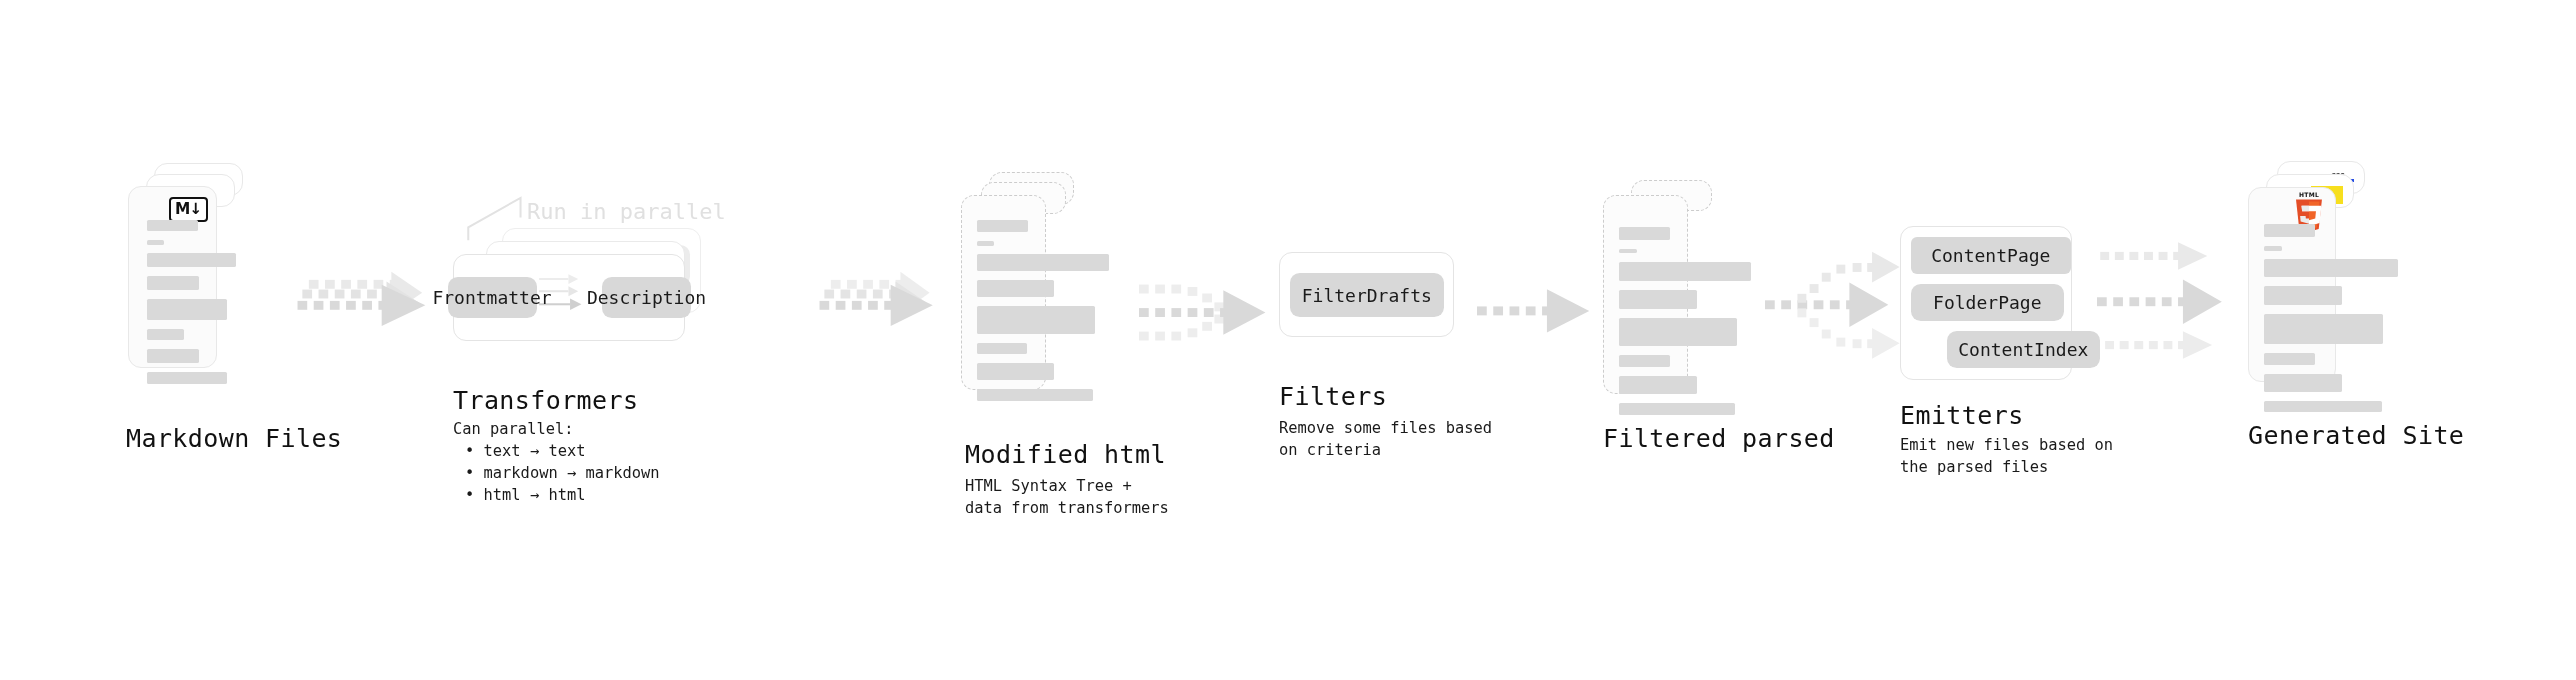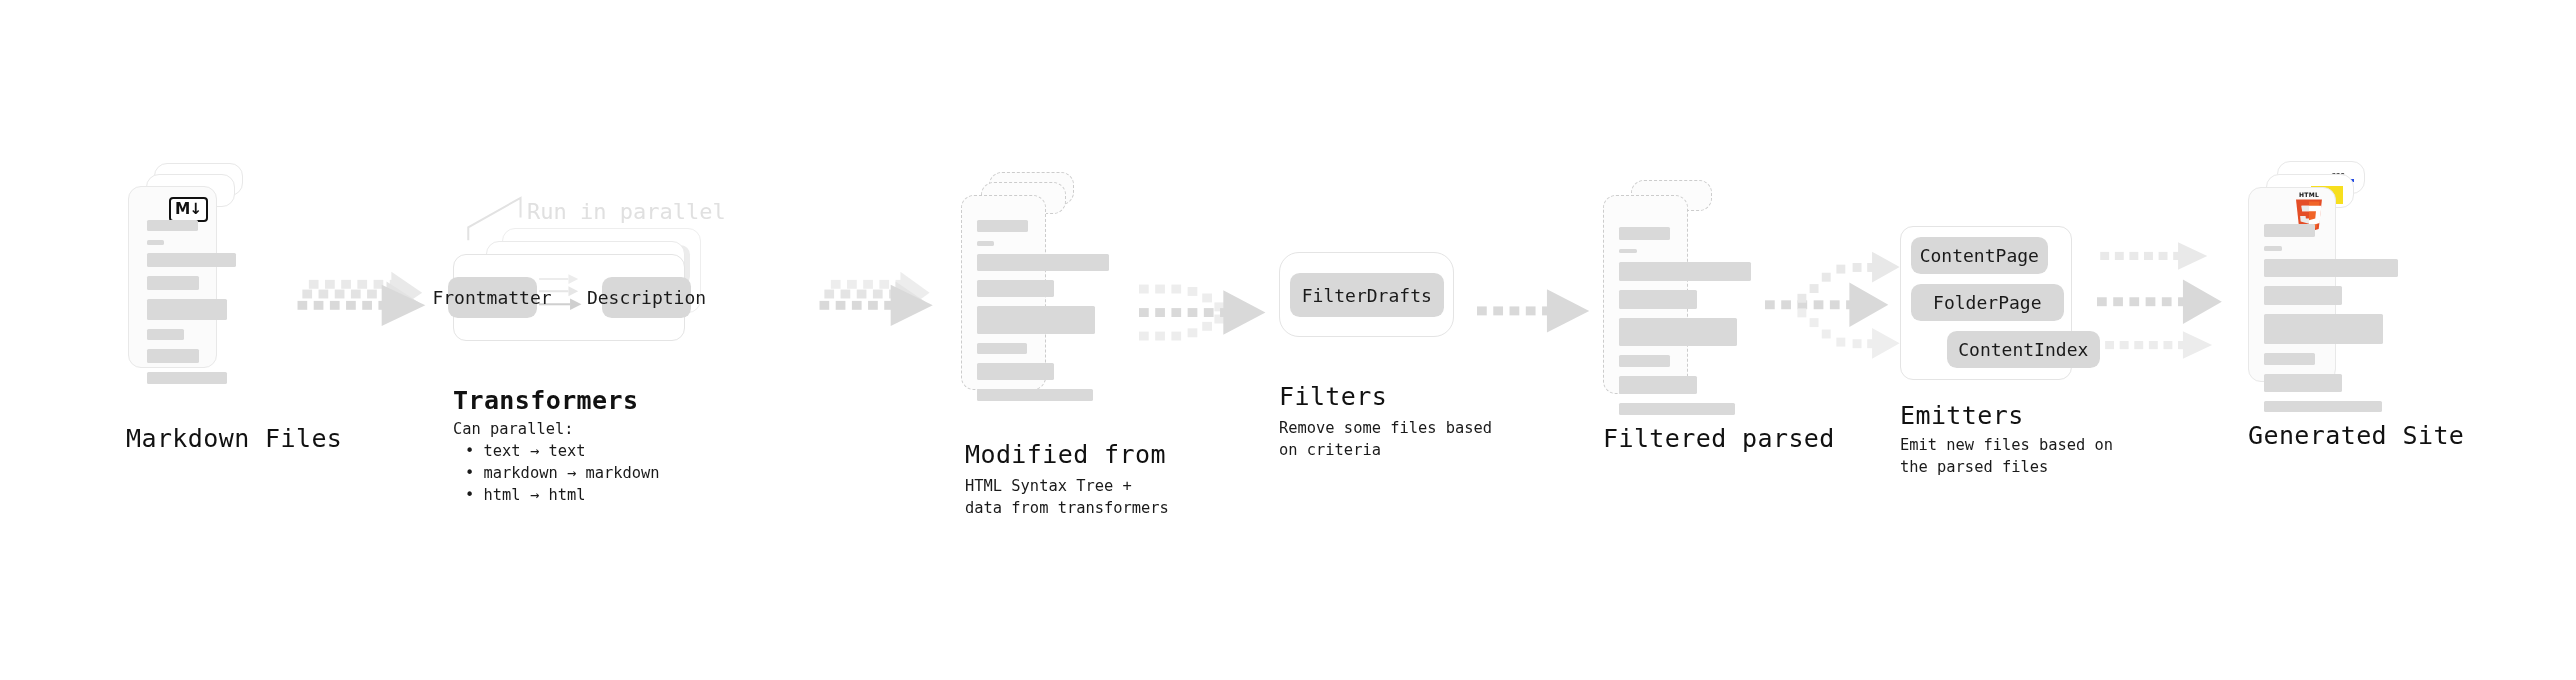--- a/index.html
+++ b/index.html
@@ -167,21 +167,21 @@
           <polygon points="36,25 48,31 36,37" fill="#e6e6e6" stroke="none"></polygon>
       </g>
       <g stroke="#cfcfcf" stroke-width="2.5" fill="none">
         <path d="M0 47 L 38 47"></path>
           <polygon points="38,40 52,47 38,54" fill="#cfcfcf" stroke="none"></polygon>
       </g>
     </svg>
     <div class="pill" style="left:-6.5px;top:22px;width:89px;height:41px;">Frontmatter</div>
     <div class="pill" style="left:148px;top:22px;width:89px;height:41px;">Description</div>
   </div>
-  <div class="title" style="left:453px;top:386px;font-weight:bold;">Transformers</div>
+  <div class="title" style="left:453px;top:386px;">Transformers</div>
   <div class="sub" style="left:453px;top:418px;">Can parallel:</div>
   <div class="sub" style="left:465px;top:440px;">•&nbsp;<span>text → text</span></div>
   <div class="sub" style="left:465px;top:462px;">•&nbsp;<span>markdown → markdown</span></div>
   <div class="sub" style="left:465px;top:484px;">•&nbsp;<span>html → html</span></div>
 
   <svg class="abs" style="left:829px;top:275px;" width="138" height="89" viewBox="0 0 170 110">
     <g fill="#ededed">
       <rect x="2" y="6" width="12" height="11"></rect>
         <rect x="22" y="6" width="12" height="11"></rect>
       <rect x="42" y="6" width="12" height="11"></rect>
@@ -216,21 +216,21 @@
         <div class="dl" style="width:17px;height:4.9px;margin-bottom:8.1px;"></div>
         <div class="dl" style="width:132px;height:17px;"></div>
         <div class="dl" style="width:77px;height:17px;"></div>
         <div class="dl" style="width:118px;height:28px;"></div>
         <div class="dl" style="width:50px;height:11.4px;"></div>
         <div class="dl" style="width:77px;height:17px;"></div>
         <div class="dl" style="width:116px;height:11.4px;"></div>
       </div>
     </div>
   </div>
-  <div class="title" style="left:965px;top:440px;">Modified from</div>
+  <div class="title" style="left:965px;top:440px;">Modified html</div>
   <div class="sub" style="left:965px;top:475px;">HTML Syntax Tree +
 data from transformers</div>
 
   <svg class="abs" style="left:1139px;top:268px;" width="154" height="98" viewBox="0 0 190 120">
     <g fill="#ededed">
       <rect x="0" y="20" width="12" height="11"></rect>
         <rect x="20" y="20" width="12" height="11"></rect>
       <rect x="40" y="20" width="12" height="11"></rect>
         <rect x="60" y="23" width="12" height="11"></rect>
       <rect x="78" y="31" width="12" height="11"></rect>
@@ -248,21 +248,21 @@
       <rect x="0" y="49" width="12" height="11"></rect>
         <rect x="20" y="49" width="12" height="11"></rect>
       <rect x="40" y="49" width="12" height="11"></rect>
         <rect x="60" y="49" width="12" height="11"></rect>
       <rect x="80" y="49" width="12" height="11"></rect>
         <rect x="100" y="49" width="12" height="11"></rect>
       <polygon points="104,27 156,54.5 104,82"></polygon>
     </g>
   </svg>
 
-  <div class="panel" style="left:1279px;top:252px;width:175px;height:85px;border-radius:20px;">
+  <div class="panel" style="left:1279px;top:252px;width:175px;height:85px;">
     <div class="pill" style="left:9.8px;top:20.3px;width:154px;height:44px;">FilterDrafts</div>
   </div>
   <div class="title" style="left:1279px;top:382px;">Filters</div>
   <div class="sub" style="left:1279px;top:417px;">Remove some files based
 on criteria</div>
 
   <svg class="abs" style="left:1477px;top:286px;" width="122" height="49" viewBox="0 0 150 60">
     <g fill="#d9d9d9">
       <rect x="0" y="25" width="12" height="11"></rect>
         <rect x="20" y="25" width="12" height="11"></rect>
@@ -314,21 +314,21 @@
         <rect x="55" y="100" width="11" height="11"></rect>
       <rect x="70" y="114" width="11" height="11"></rect>
         <rect x="88" y="124" width="11" height="11"></rect>
       <rect x="108" y="126" width="11" height="11"></rect>
         <rect x="126" y="126" width="11" height="11"></rect>
       <polygon points="132,112 166,131 132,150"></polygon>
     </g>
   </svg>
 
   <div class="panel" style="left:1900px;top:226px;width:172px;height:154px;">
-    <div class="pill" style="left:9.8px;top:9.8px;width:137px;height:37px;">ContentPage</div>
+    <div class="pill" style="left:9.8px;top:9.8px;width:160px;height:37px;border-radius:6px;">ContentPage</div>
     <div class="pill" style="left:9.8px;top:57px;width:153px;height:37px;">FolderPage</div>
     <div class="pill" style="left:9.8px;top:104px;width:153px;height:37px;margin-left:36px;">ContentIndex</div>
   </div>
   <div class="title" style="left:1900px;top:401px;">Emitters</div>
   <div class="sub" style="left:1900px;top:434px;">Emit new files based on
 the parsed files</div>
 
   <svg class="abs" style="left:2097px;top:234px;" width="154" height="146" viewBox="0 0 190 180">
     <g fill="#e9e9e9">
       <rect x="4" y="22" width="11" height="10"></rect>

